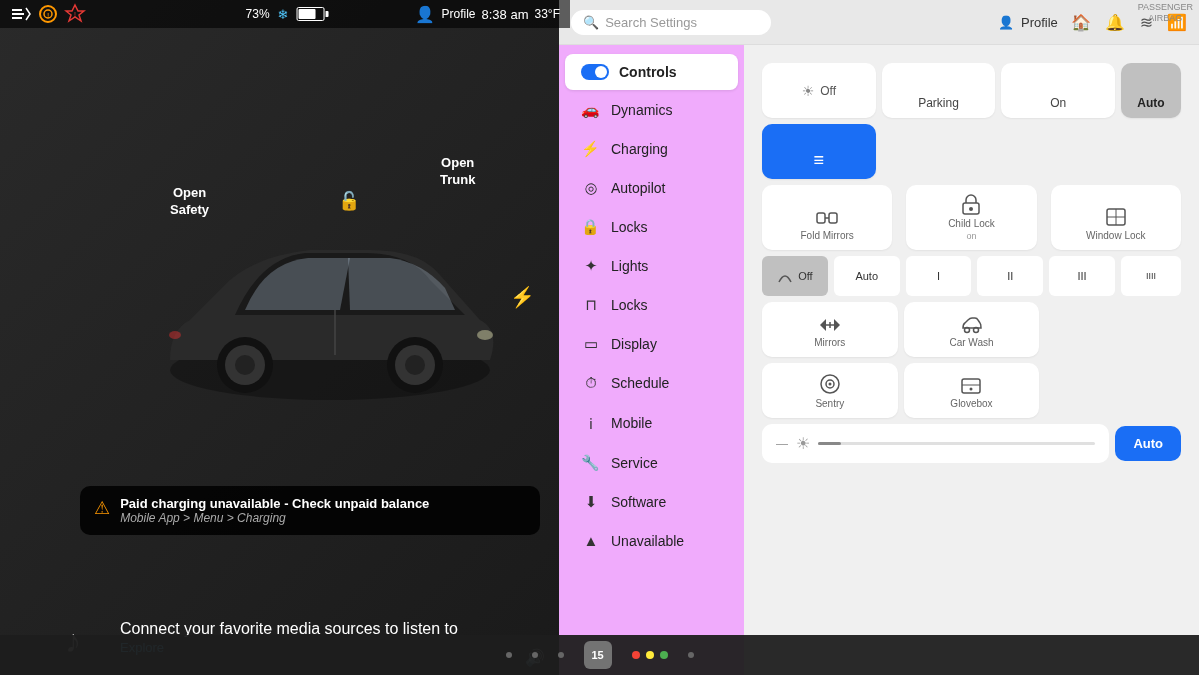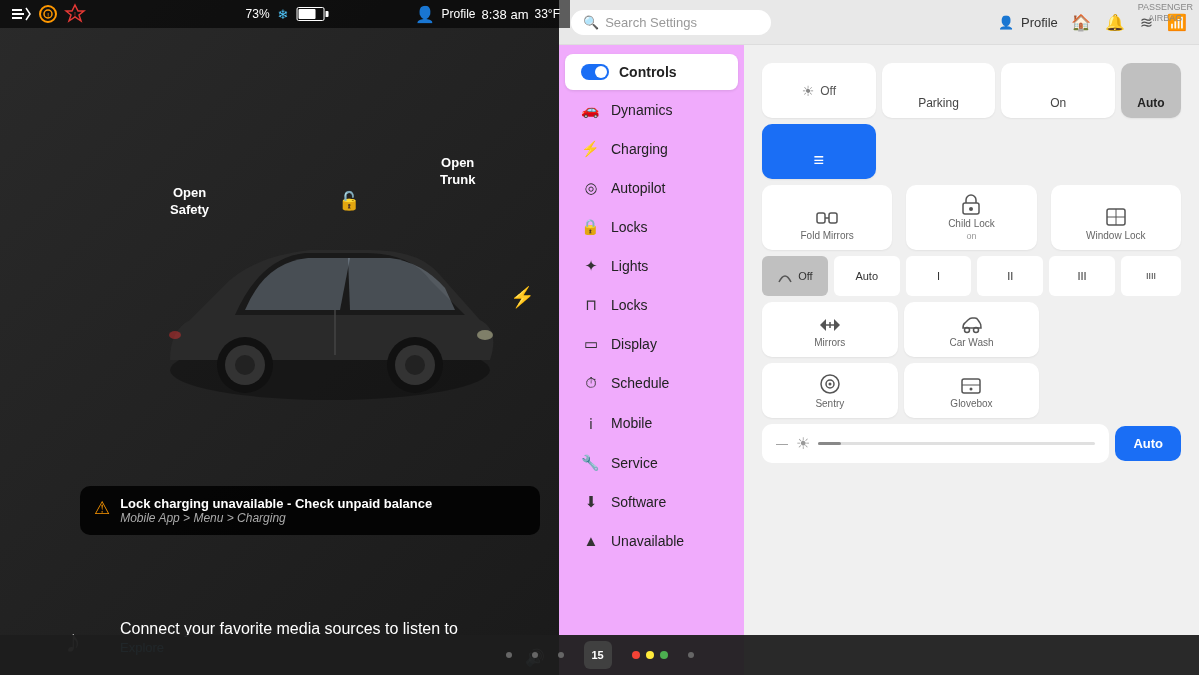--- a/index.html
+++ b/index.html
@@ -377,21 +377,21 @@
     .taskbar-dot {
       width: 6px;
       height: 6px;
       background: #666;
       border-radius: 50%;
     }
 
     .taskbar-calendar {
       width: 28px;
       height: 28px;
-      background: #404040;
+      background: #737373;
       border-radius: 6px;
       display: flex;
       align-items: center;
       justify-content: center;
       color: #fff;
       font-size: 11px;
       font-weight: bold;
     }
 
     .taskbar-apps {
@@ -655,21 +655,21 @@
 
       <ellipse cx="335" cy="115" rx="8" ry="5" fill="rgba(255,255,200,0.4)"></ellipse>
 
       <ellipse cx="25" cy="115" rx="6" ry="4" fill="rgba(255,50,50,0.4)"></ellipse>
     </svg>
   </div>
 
   <div class="alert-banner">
     <span class="alert-icon">⚠</span>
     <div>
-      <div class="alert-text-main">Lock charging unavailable - Check unpaid balance</div>
+      <div class="alert-text-main">Paid charging unavailable - Check unpaid balance</div>
       <div class="alert-text-sub">Mobile App &gt; Menu &gt; Charging</div>
     </div>
   </div>
 
   <div class="music-note">♪</div>
 
   <div class="media-banner">
     <div class="media-title">Connect your favorite media sources to listen to</div>
     <div class="media-subtitle">Explore</div>
   </div>

